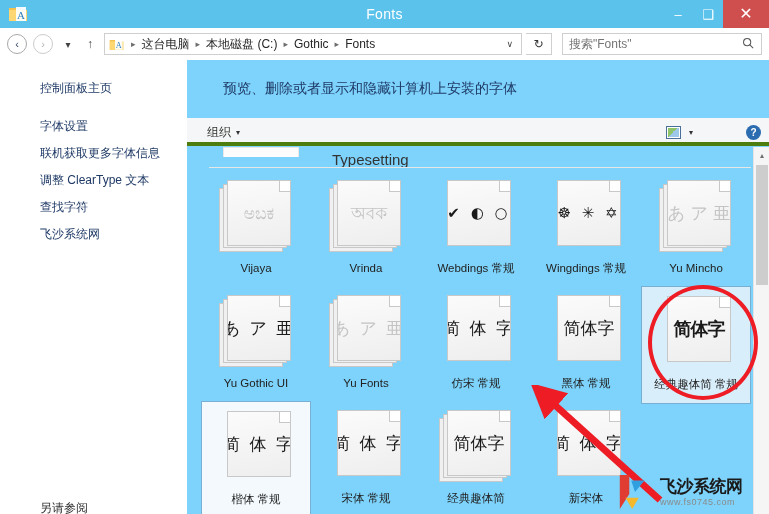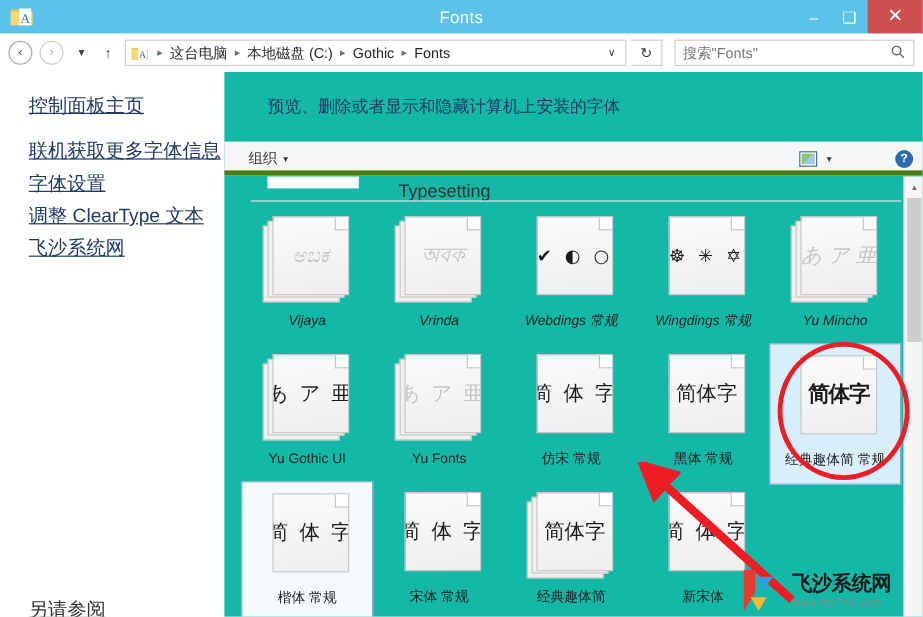--- a/index.html
+++ b/index.html
@@ -83,33 +83,32 @@
     font-family: "Liberation Sans", sans-serif; background: transparent;
   }
   .search-glyph { font-size: 12px; color: #5a5a5a; padding: 0 7px; }
 
   
   .sidebar {
     position: absolute; left: 0; top: 60px; width: 187px; height: 454px;
     background: #ffffff;
   }
   .side-link {
-    font-size: 16px; color: #1f3a66; padding-left: 24px; line-height: 15px;
+    font-size: 12px; color: #1f3a66; padding-left: 40px; line-height: 15px;
     white-space: nowrap;
-    text-decoration: underline;
   }
   .side-home { position: absolute; top: 21px; }
   .side-list { position: absolute; top: 59px; left: 0; width: 187px; }
   .side-list .side-link { margin-bottom: 12px; }
   .side-seealso { position: absolute; top: 441px; color: #333; }
 
   
   .content {
     position: absolute; left: 187px; top: 60px; width: 582px; height: 454px;
-    background: #14b8a6;
+    background: #7dd3fc;
   }
   .content-head {
     position: absolute; left: 0; top: 0; width: 582px; height: 58px;
   }
   .content-title {
     position: absolute; left: 36px; top: 20px;
     font-size: 14px; color: #1f3a66; white-space: nowrap;
   }
   .toolbar {
     position: absolute; left: 0; top: 58px; width: 582px; height: 28px;
@@ -162,21 +161,21 @@
   }
   .peek-row {
     position: absolute; left: 22px; top: 0; width: 540px; height: 10px;
   }
   .peek-tile {
     position: absolute; top: 0; width: 76px; height: 10px;
     border: 1px solid #e8e8e8; border-bottom: none; background: #fcfcfc;
   }
 
   .row { position: absolute; left: 0; width: 582px; height: 120px; }
-  .row.r1 { top: 24px; font-style: italic; }
+  .row.r1 { top: 24px; }
   .row.r2 { top: 139px; }
   .row.r3 { top: 254px; }
 
   .cell {
     position: absolute; top: 0; width: 110px; height: 118px;
   }
   .cell-inner {
     position: absolute; left: 0; top: 0; width: 110px; height: 118px;
     display: flex; flex-direction: column; align-items: center;
   }
@@ -307,23 +306,24 @@
           <circle cx="6" cy="6" r="4.2" fill="none" stroke="#5a5a5a" stroke-width="1.2"></circle>
           <line x1="9.2" y1="9.2" x2="13" y2="13" stroke="#5a5a5a" stroke-width="1.3"></line>
         </svg>
       </span>
     </div>
   </div>
 
   <div class="sidebar">
     <div class="side-link side-home">控制面板主页</div>
     <div class="side-list">
+      <div class="side-link">字体设置</div>
       <div class="side-link">联机获取更多字体信息</div>
-      <div class="side-link">字体设置</div>
       <div class="side-link">调整 ClearType 文本</div>
+      <div class="side-link">查找字符</div>
       <div class="side-link">飞沙系统网</div>
     </div>
     <div class="side-link side-seealso">另请参阅</div>
   </div>
 
   <div class="content">
 
     <div class="content-head">
       <div class="content-title">预览、删除或者显示和隐藏计算机上安装的字体</div>
     </div>

